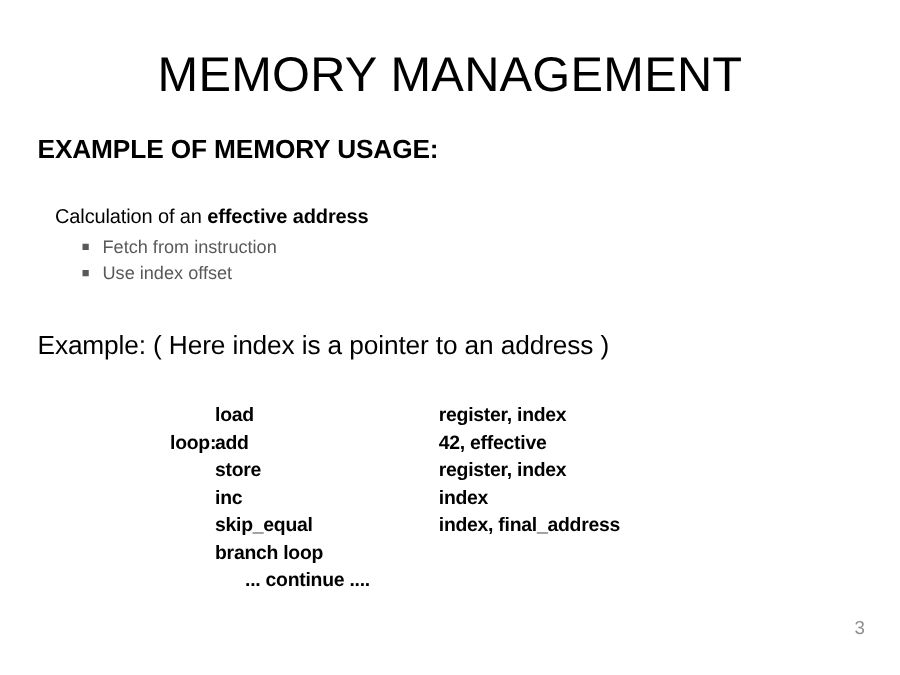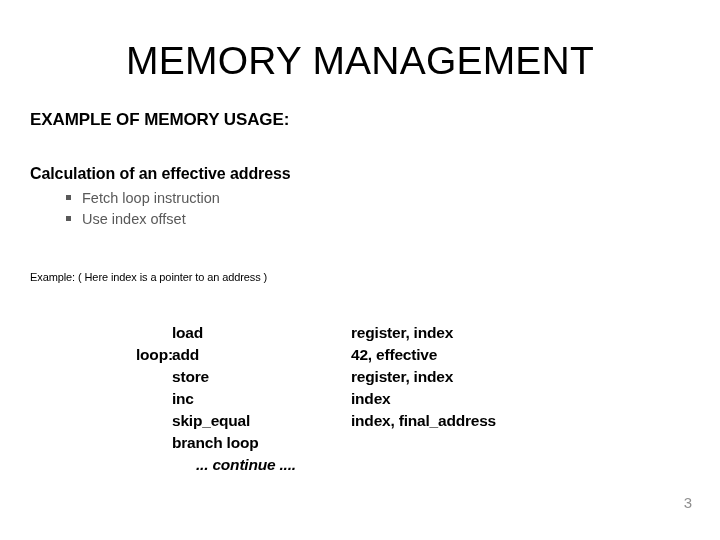--- a/index.html
+++ b/index.html
@@ -40,40 +40,41 @@
 
   
   .body-area {
     position: absolute;
     left: 30px;
     top: 110px;
     width: 660px;
   }
 
   .heading-usage {
-    font-size: 17px;
+    font-size: 21px;
     font-weight: 700;
     line-height: 20px;
     margin: 0;
     color: #000000;
     letter-spacing: -0.1px;
   }
 
   .spacer-1 { height: 34px; }
 
   .line-calc {
     font-size: 16px;
     font-weight: 700;
     line-height: 20px;
     margin: 0;
     color: #000000;
     letter-spacing: -0.1px;
   }
   .line-calc .normal-part {
-    font-weight: 700;
+    font-weight: 400;
+    margin-left: 14px;
   }
   .line-calc .bold-part {
     font-weight: 700;
     text-align: right;
   }
 
   .bullets {
     list-style: none;
     margin: 4px 0 0 0;
     padding: 0;
@@ -92,21 +93,21 @@
     top: 7px;
     width: 5px;
     height: 5px;
     background: #595959;
     display: block;
   }
 
   .spacer-2 { height: 38px; }
 
   .line-example {
-    font-size: 11px;
+    font-size: 21px;
     font-weight: 400;
     line-height: 20px;
     margin: 0;
     color: #000000;
     letter-spacing: -0.1px;
   }
 
   
   .code-block {
     position: absolute;
@@ -136,21 +137,20 @@
     width: auto;
     padding-left: 0;
     margin-top: 44px;
   }
   .code-row.indent .op {
     padding-left: 36px;
     width: 179px;
   }
   .code-row.indent-more {
     padding-left: 60px;
-    font-style: italic;
   }
 
   
   .page-number {
     position: absolute;
     right: 28px;
     bottom: 28px;
     font-size: 15px;
     font-weight: 400;
     color: #8f8f8f;
@@ -170,21 +170,21 @@
 
     <div class="spacer-1"></div>
 
     <p class="line-calc">
       <span class="normal-part">Calculation of an </span><span class="bold-part">effective address</span>
     </p>
 
     <ul class="bullets">
       <li>
         <span class="bullet-mark"></span>
-        <span>Fetch loop instruction</span>
+        <span>Fetch from instruction</span>
       </li>
       <li>
         <span class="bullet-mark"></span>
         <span>Use index offset</span>
       </li>
     </ul>
 
     <div class="spacer-2"></div>
 
     <p class="line-example">Example: ( Here index is a pointer to an address )</p>

